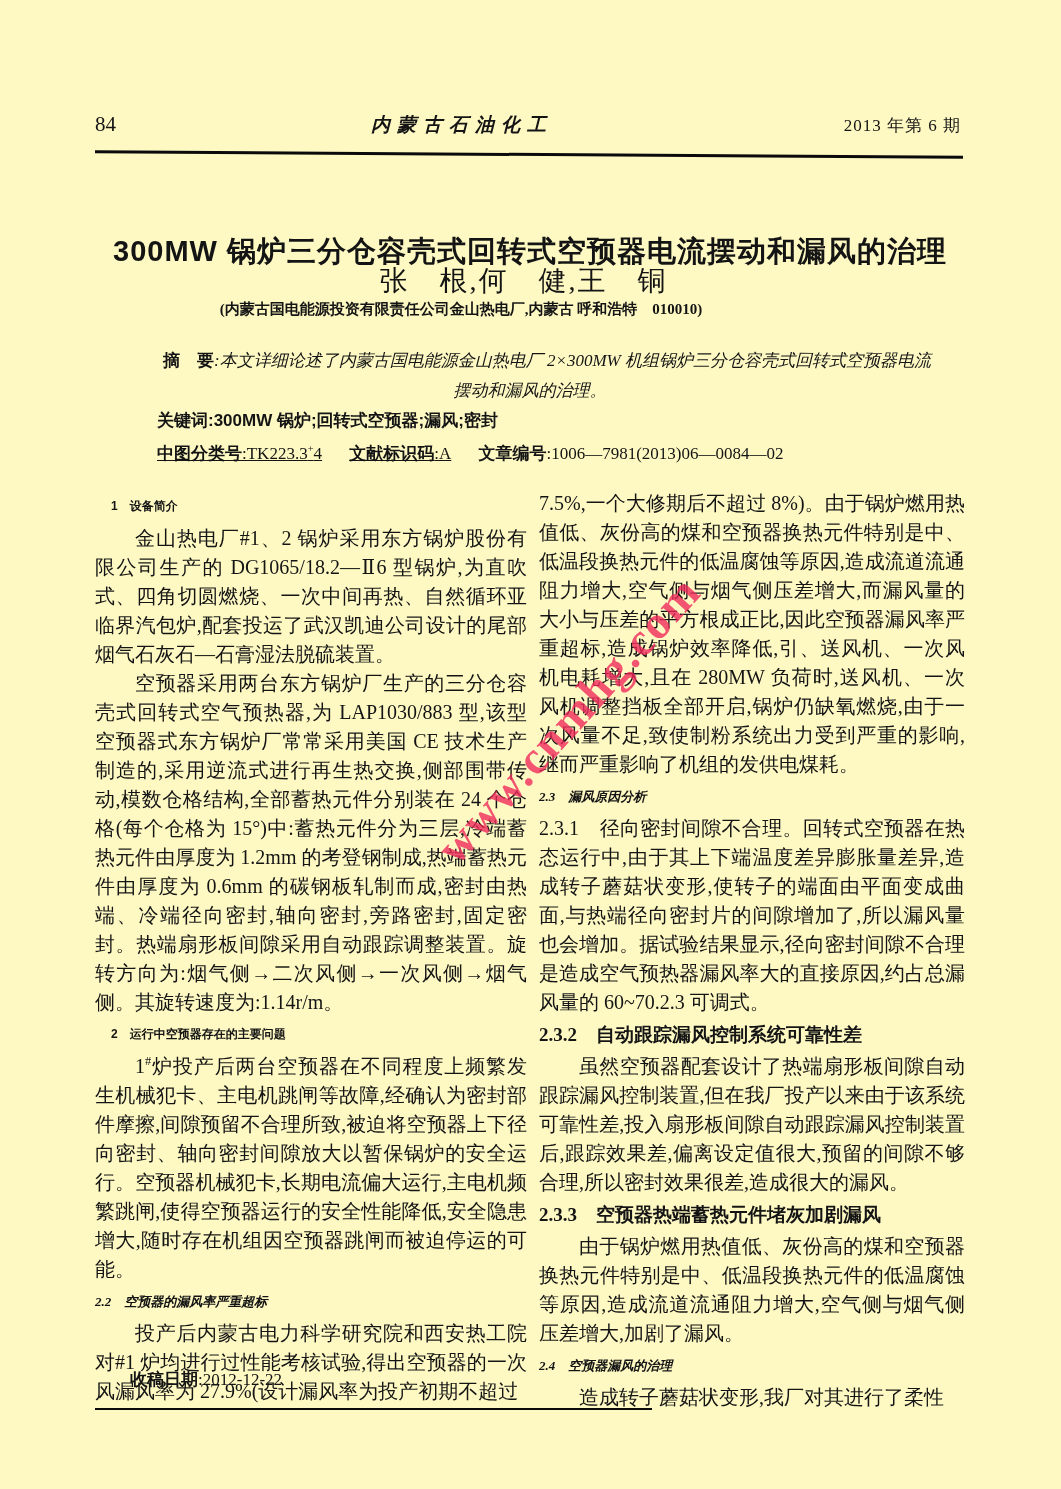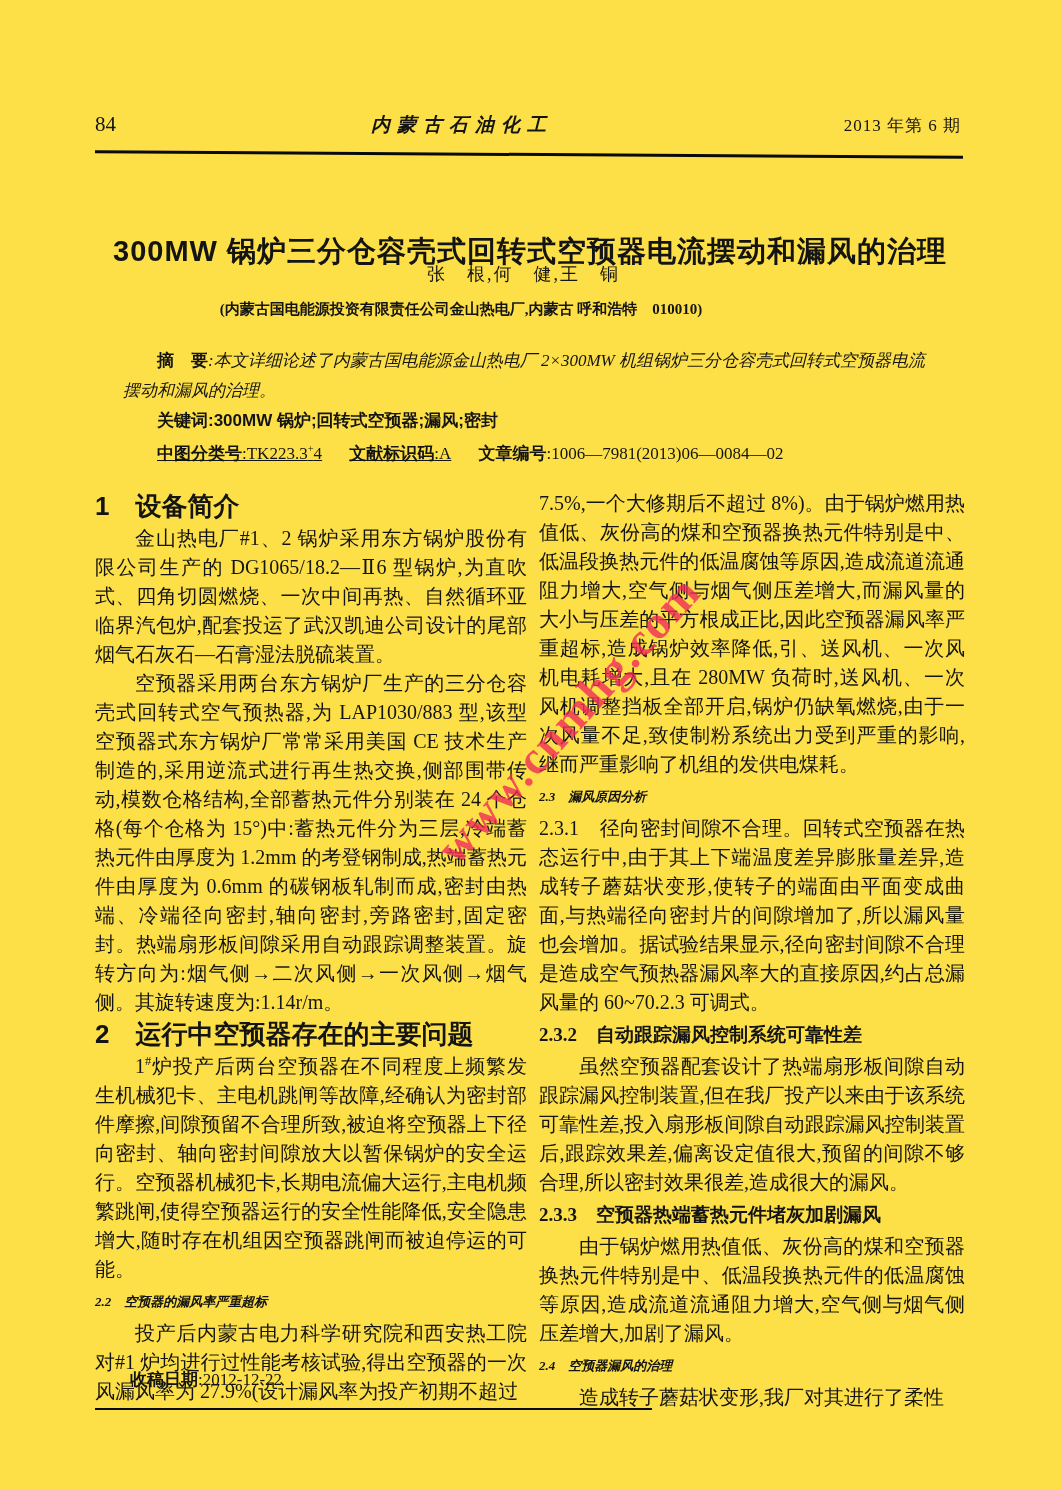--- a/index.html
+++ b/index.html
@@ -1,19 +1,19 @@
 <!DOCTYPE html>
 <html><head>
 <meta charset="utf-8">
 <style>
   html,body{margin:0;padding:0;}
   .page{
     position:relative;
     width:1061px;height:1489px;
-    background:#fde047;
+    background:#fef9c3;
     overflow:hidden;
     font-family:"Liberation Serif","DejaVu Serif",serif;
     color:#141414;
   }
   .sans{font-family:"Liberation Sans","DejaVu Sans",sans-serif;margin-top:44px;}
   
   .journal-header{
     position:absolute;top:112px;left:95px;width:866px;
     display:flex;justify-content:space-between;align-items:baseline;
   }
@@ -27,51 +27,51 @@
     position:absolute;top:153px;left:95px;width:868px;height:3px;
     background:#0a0a0a;transform:rotate(0.35deg);
   }
   
   .article-title{
     position:absolute;top:188px;left:60px;width:940px;
     text-align:center;font-weight:bold;font-size:29px;letter-spacing:1px;
   }
   .article-authors{
     position:absolute;top:262px;left:0;width:1047px;
-    text-align:center;font-size:18px;letter-spacing:2px;
+    text-align:center;font-size:28px;letter-spacing:2px;
   }
   .article-affiliation{
     position:absolute;top:300px;left:0;width:922px;
     text-align:center;font-size:15px;font-weight:bold;
   }
   
   .front-matter{
     position:absolute;top:346px;left:123px;width:814px;
     font-size:17px;line-height:30px;
   }
   .front-matter p{margin:0;}
-  .abstract-text{font-style:italic;}
+  .abstract-text{font-style:italic;text-align:center;}
   .front-label{font-weight:bold;font-style:normal;font-family:"Liberation Sans","DejaVu Sans",sans-serif;}
   .indent2{text-indent:2em;}
   .keywords-line{font-weight:bold;font-family:"Liberation Sans","DejaVu Sans",sans-serif;}
   .meta-line{margin-top:3px !important;}
   .meta-group{margin-right:1.6em;text-decoration:underline;}
   sup{font-size:0.62em;vertical-align:super;line-height:0;}
   
   .column{
     position:absolute;top:489px;
     font-size:20px;line-height:29px;
     text-align:justify;word-break:break-all;
   }
   .col-left{left:95px;width:432px;}
   .col-right{left:539px;width:426px;}
   .column p{margin:0;}
   .h1{
     font-family:"Liberation Sans","DejaVu Sans",sans-serif;
-    font-weight:bold;font-size:26px;margin:3px 0 !important;
+    font-weight:bold;font-size:12px;margin:3px 16px !important;
   }
   .h2{
     font-style:italic;font-weight:bold;font-size:13px;margin:3px 0 !important;font-family:Liberation Serif, serif;
   }
   .h3{
     font-weight:bold;font-size:19px;margin:3px 0 !important;
   }
   
   .footnote-rule{
     position:absolute;top:1408px;left:95px;width:557px;height:2px;background:#0a0a0a;

